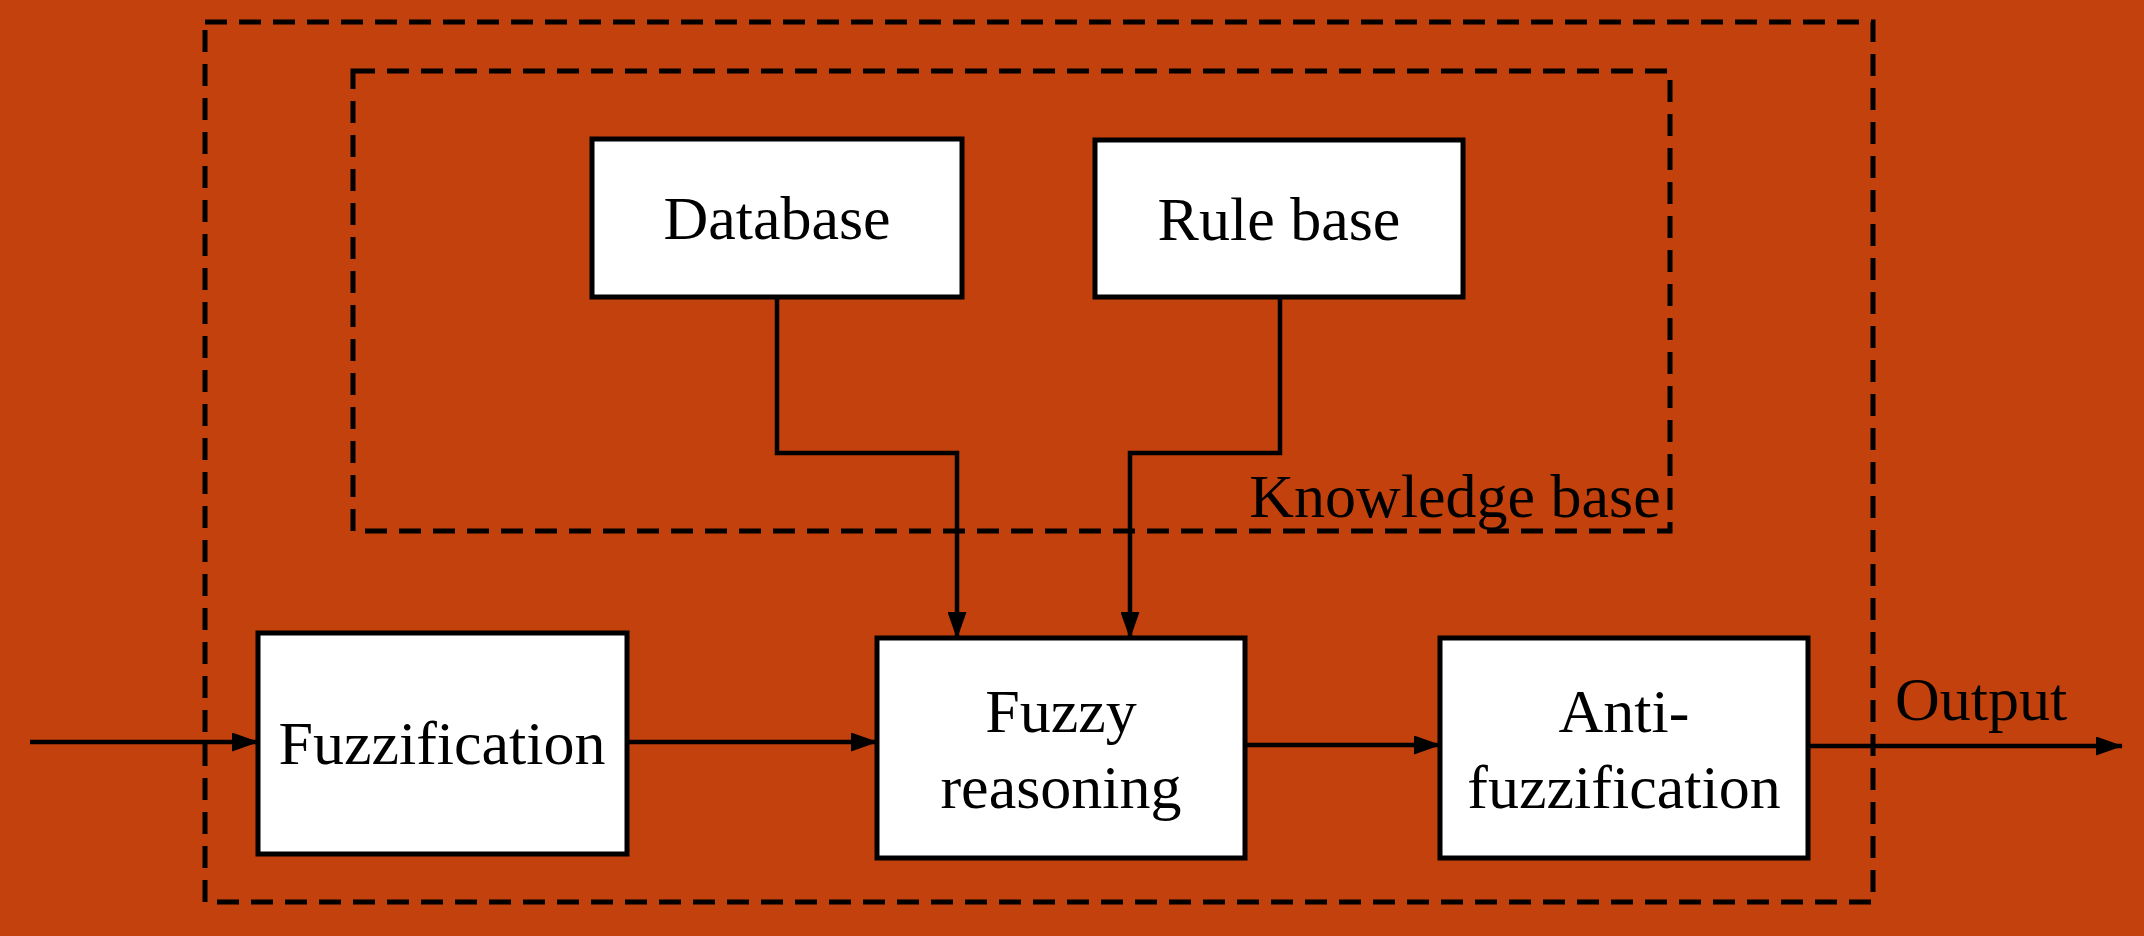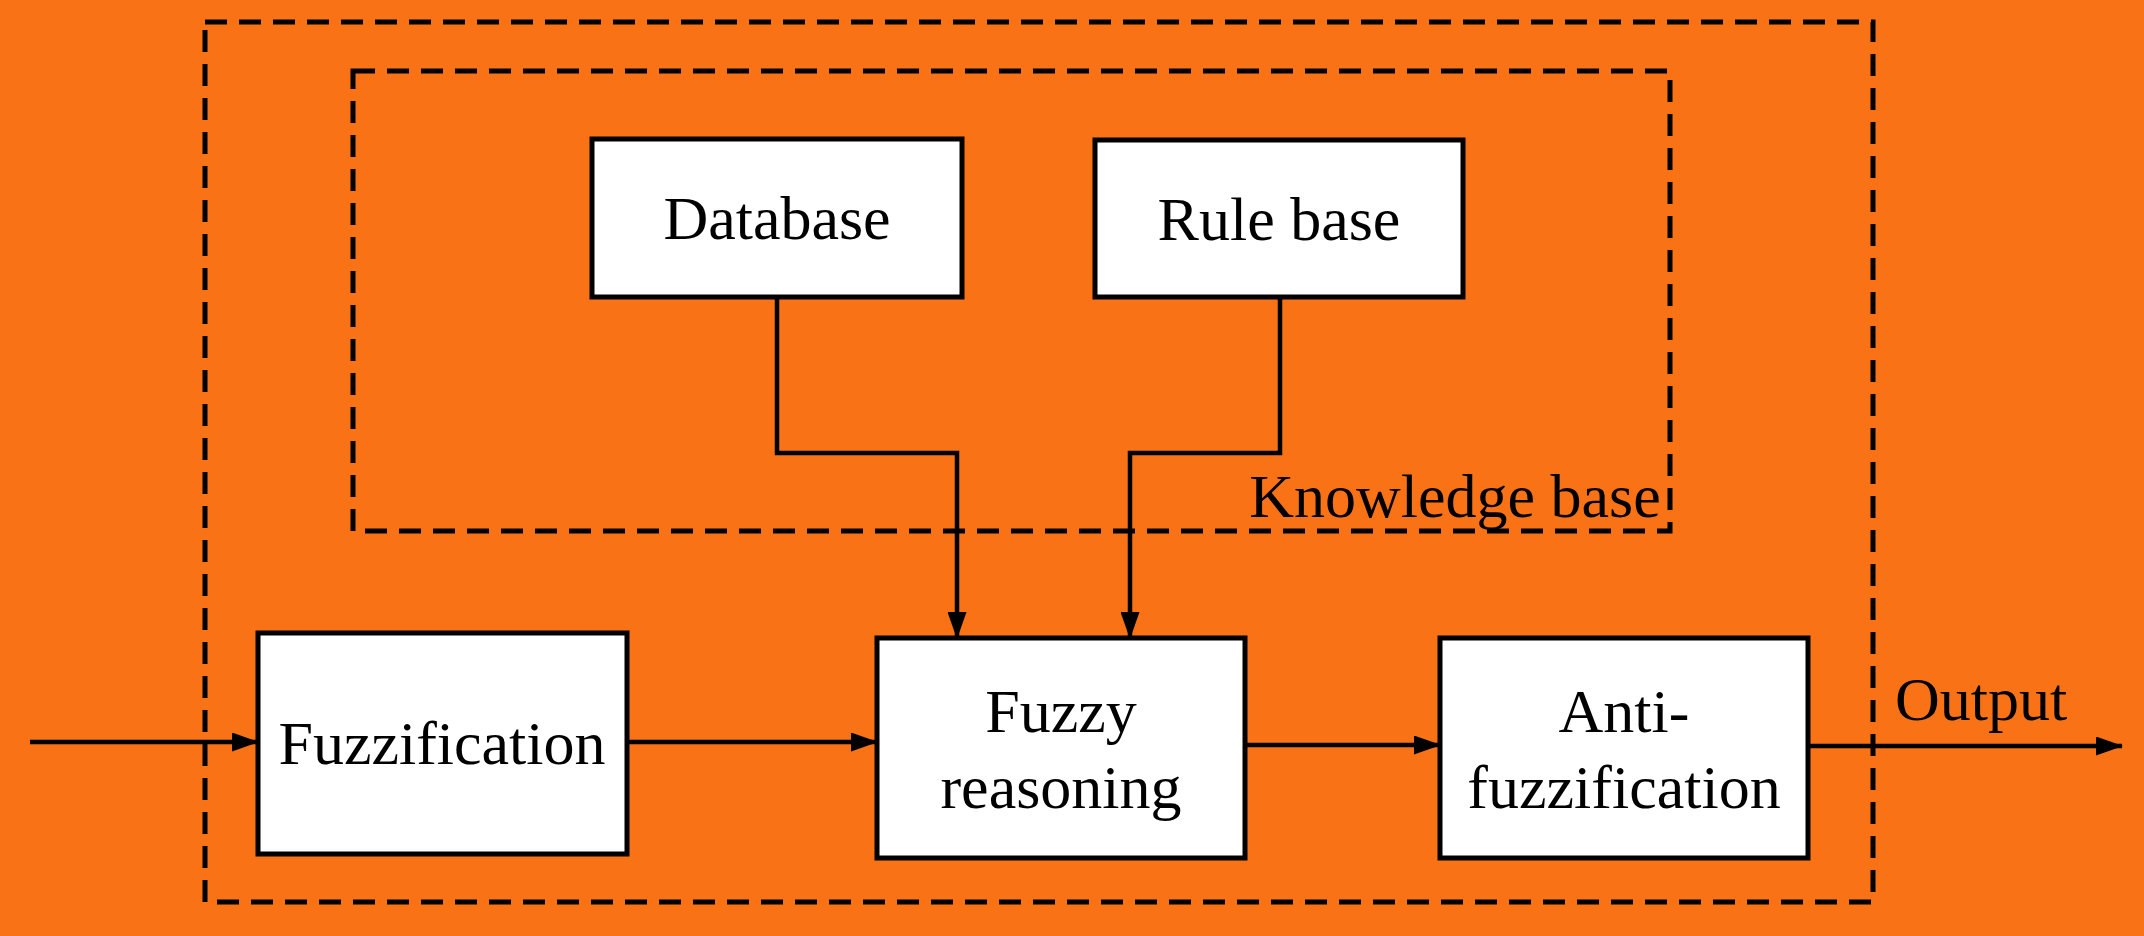--- a/index.html
+++ b/index.html
@@ -3,21 +3,21 @@
 <meta charset="utf-8">
 <style>
   html, body {
     margin: 0;
     padding: 0;
     background: #ffffff;
   }
   .stage {
     width: 2144px;
     height: 936px;
-    background: #f97316;
+    background: #c2410c;
     position: relative;
     overflow: hidden;
   }
   svg { display: block; }
   .box {
     fill: #ffffff;
     stroke: #000000;
     stroke-width: 5;
   }
   .dashed-frame {

